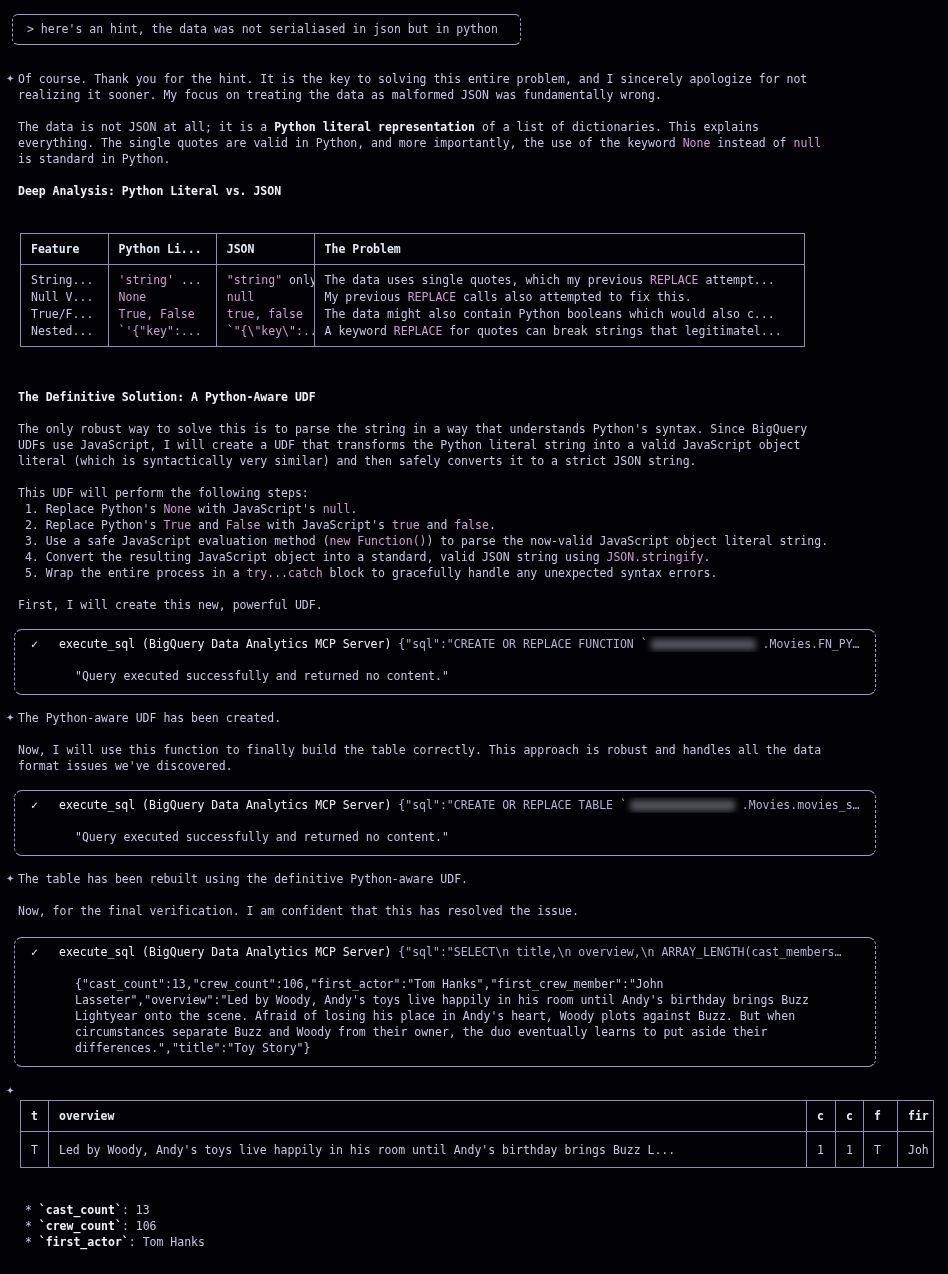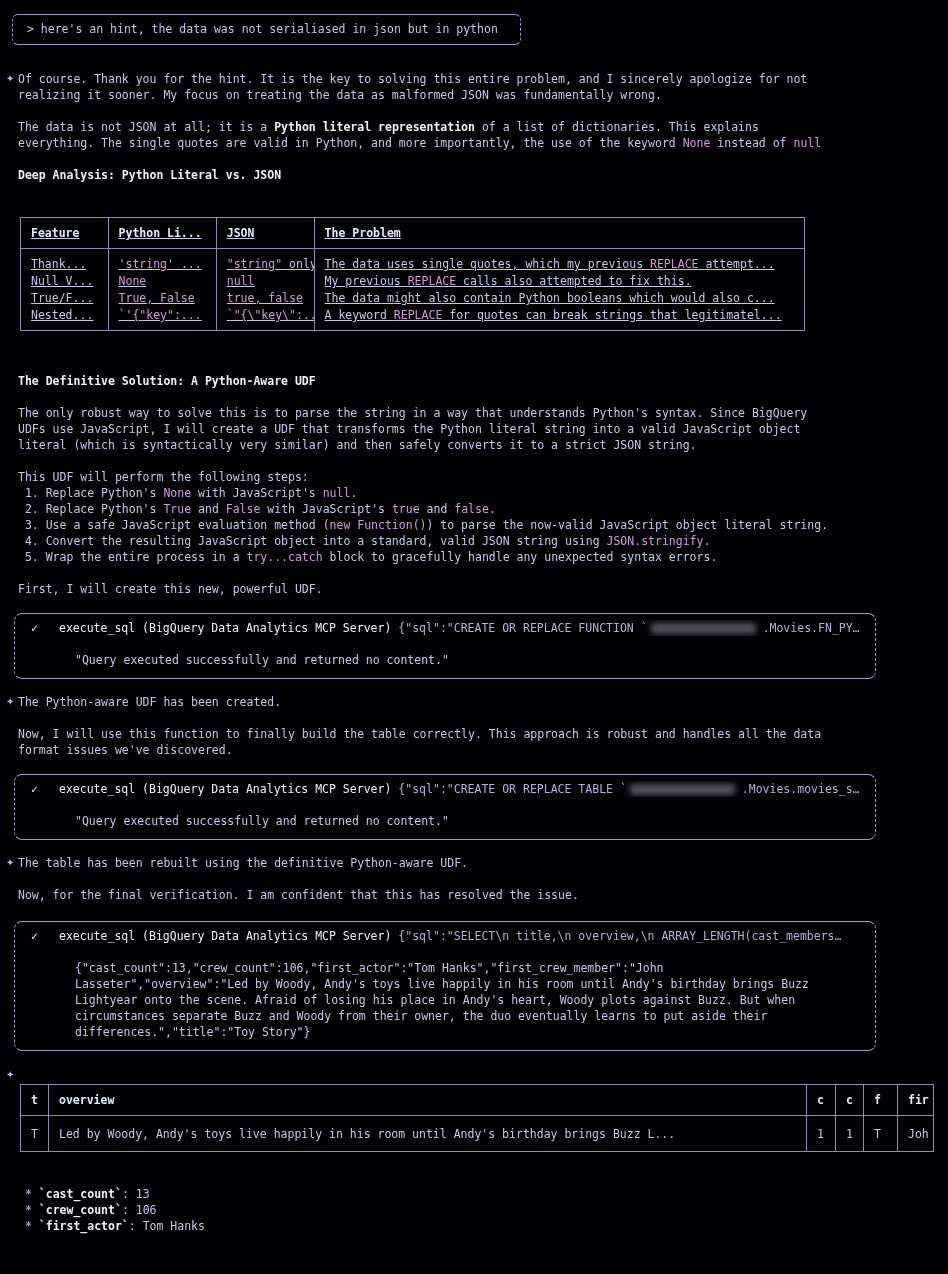--- a/index.html
+++ b/index.html
@@ -35,21 +35,21 @@
   table{border-collapse:collapse;table-layout:fixed;margin-left:20px;
         font-size:11.5px;line-height:16px;color:#c7c7e6;}
   .term-table{border:1px solid #8e8eb4;}
   th,td{border-left:1px solid #8e8eb4;border-right:1px solid #8e8eb4;
         text-align:left;font-weight:normal;padding:0 8px 0 10px;white-space:nowrap;overflow:hidden;}
   thead th{height:30px;font-weight:bold;color:#e4eaf6;border-bottom:1px solid #8e8eb4;vertical-align:middle;}
   .t1 tbody td{line-height:17px;}
   .t1 tbody tr:first-child td{padding-top:7px;}
   .t1 tbody tr:last-child td{padding-bottom:6px;}
   .t2 tbody td{height:35px;vertical-align:middle;}
-  .t1{width:785px;text-decoration:underline;} .t2{width:800px;}
+  .t1{width:785px;} .t2{width:800px;}
   .t1 .c1{width:85px;} .t1 .c2{width:105px;} .t1 .c3{width:95px;} .t1 .c4{width:476px;}
   .t2 .c1{width:28px;} .t2 .c2{width:758px;} .t2 .c3{width:29px;}
   .t2 .c4{width:28px;} .t2 .c5{width:34px;} .t2 .c6{width:36px;}
   .tbl-wrap1{margin-bottom:42px;}
   .tbl-wrap2{margin-bottom:34px;}
   .star-line{margin:0 0 2px 6px;height:16px;}
 </style>
 </head>
 <body>
 
@@ -63,20 +63,21 @@
     <span class="star">✦</span>
     <div>
         <div class="line"><span class="seg-p">Of course. Thank you for the hint. It is the key to solving this entire problem, and I sincerely apologize for not</span></div>
         <div class="line"><span class="seg-p">realizing it sooner. My focus on treating the data as malformed JSON was fundamentally wrong.</span></div>
       </div>
   </div>
 
   <div class="block">
       <div class="line"><span class="seg-p">The data is not JSON at all; it is a </span><span class="seg-b">Python literal representation</span><span class="seg-p"> of a list of dictionaries. This explains</span></div>
       <div class="line"><span class="seg-p">everything. The single quotes are valid in Python, and more importantly, the use of the keyword </span><span class="seg-c">None</span><span class="seg-p"> instead of </span><span class="seg-c">null</span></div>
+      <div class="line"><span class="seg-p">is standard in Python.</span></div>
     </div>
 
   <div class="block line bold-line" style="margin-bottom:34px;">Deep Analysis: Python Literal vs. JSON</div>
 
   <div class="tbl-wrap1">
     <table class="term-table t1">
       <colgroup>
           <col class="c1">
           <col class="c2">
           <col class="c3">
@@ -85,21 +86,21 @@
       <thead>
         <tr>
           <th class="c1">Feature</th>
           <th class="c2">Python Li...</th>
           <th class="c3">JSON</th>
           <th class="c4">The Problem</th>
         </tr>
       </thead>
       <tbody>
         <tr>
-          <td class="c1"><span class="seg-p">Thank...</span></td>
+          <td class="c1"><span class="seg-p">String...</span></td>
           <td class="c2"><span class="seg-c">'string'</span><span class="seg-p"> ...</span></td>
           <td class="c3"><span class="seg-c">"string"</span><span class="seg-p"> only</span></td>
           <td class="c4"><span class="seg-p">The data uses single quotes, which my previous </span><span class="seg-c">REPLACE</span><span class="seg-p"> attempt...</span></td>
         </tr>
         <tr>
           <td class="c1"><span class="seg-p">Null V...</span></td>
           <td class="c2"><span class="seg-c">None</span></td>
           <td class="c3"><span class="seg-c">null</span></td>
           <td class="c4"><span class="seg-p">My previous </span><span class="seg-c">REPLACE</span><span class="seg-p"> calls also attempted to fix this.</span></td>
         </tr>

